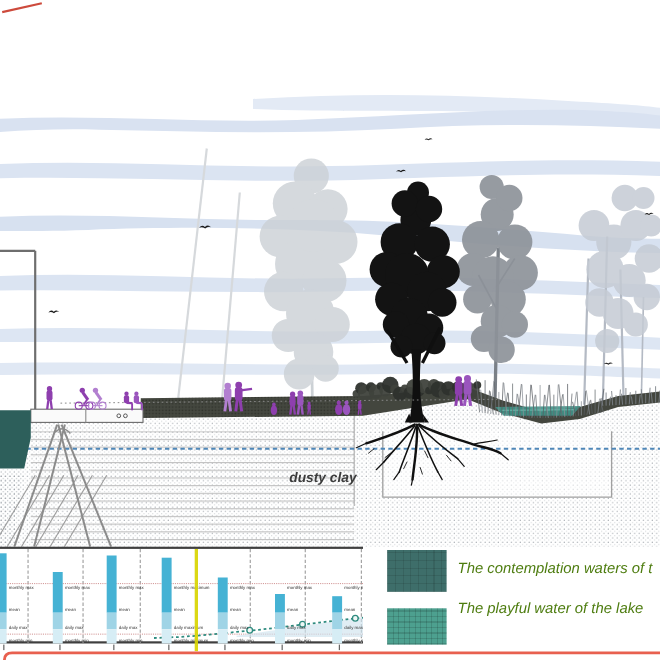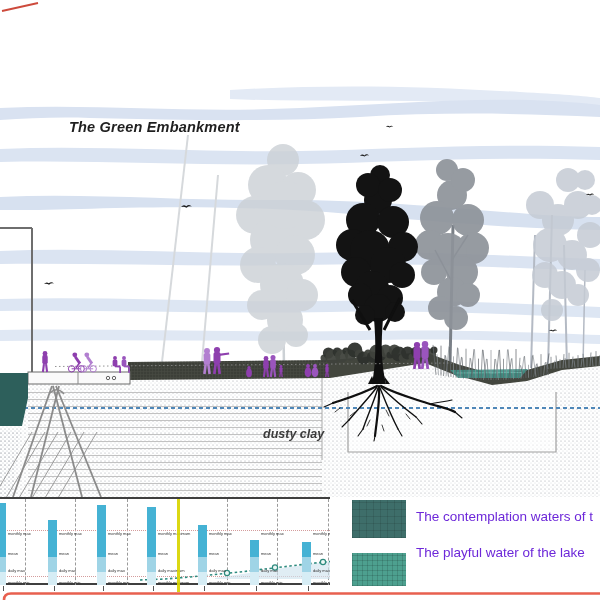--- a/index.html
+++ b/index.html
@@ -19,21 +19,21 @@
   .s2{height:15px;background:#9fd4e6;flex:none;}
   .s3{height:13px;background:#d6edf5;flex:none;}
   .blabel{position:absolute;font-size:4px;line-height:4px;color:#333;white-space:nowrap;}
   .tick{position:absolute;bottom:3px;width:1px;height:5px;background:#555;}
   
   .legend{left:340px;top:495px;width:260px;height:100px;overflow:hidden;}
   .lrow{position:absolute;left:0;right:0;}
   .swatch{position:absolute;left:12px;width:54px;}
   .sw1{top:5px;height:38px;background-image:repeating-linear-gradient(90deg,rgba(0,0,0,.10) 0 1px,transparent 1px 7px),repeating-linear-gradient(0deg,rgba(0,0,0,.10) 0 1px,transparent 1px 7px);}
   .sw2{top:58px;height:33px;background-image:repeating-linear-gradient(90deg,rgba(0,0,0,.13) 0 1px,transparent 1px 5px),repeating-linear-gradient(0deg,rgba(0,0,0,.13) 0 1px,transparent 1px 5px);}
-  .llabel{position:absolute;left:76px;font-size:13.5px;color:#6d28d9;white-space:nowrap;}
+  .llabel{position:absolute;left:76px;font-size:13.5px;font-style:italic;color:#4d7c0f;white-space:nowrap;}
   .ll1{top:14px;} .ll2{top:50px;}
 </style>
 </head>
 <body>
 
 <div class="stage">
 
   <svg class="abs" style="left:0;top:0" width="600" height="497" viewBox="0 0 600 497">
     <defs>
       <pattern id="dots" width="4" height="4" patternUnits="userSpaceOnUse">
@@ -428,21 +428,20 @@
         </g>
         <g fill="#9a55bd" stroke="#9a55bd">
           <circle cx="425" cy="344.22" r="3.22" stroke="none"></circle>
           <rect x="421.36" y="346.04" width="7.28" height="12.88" rx="2.8000000000000003" stroke="none"></rect>
           <line x1="423.6" y1="358.36" x2="422.2" y2="369" stroke-width="2.8000000000000003"></line>
           <line x1="426.4" y1="358.36" x2="427.8" y2="369" stroke-width="2.8000000000000003"></line>
         </g>
       </g>
   </svg>
 
-  <div class="abs title">The Green Embankment</div>
   <div class="abs dusty">dusty clay</div>
 
   <div class="abs chart">
     <div class="baseline"></div>
   <div class="sep" style="left:25px"></div>
       <div class="sep" style="left:75px"></div>
       <div class="sep" style="left:127px"></div>
       <div class="sep" style="left:227px"></div>
       <div class="sep" style="left:277px"></div>
       <div class="sep" style="left:328px"></div>

